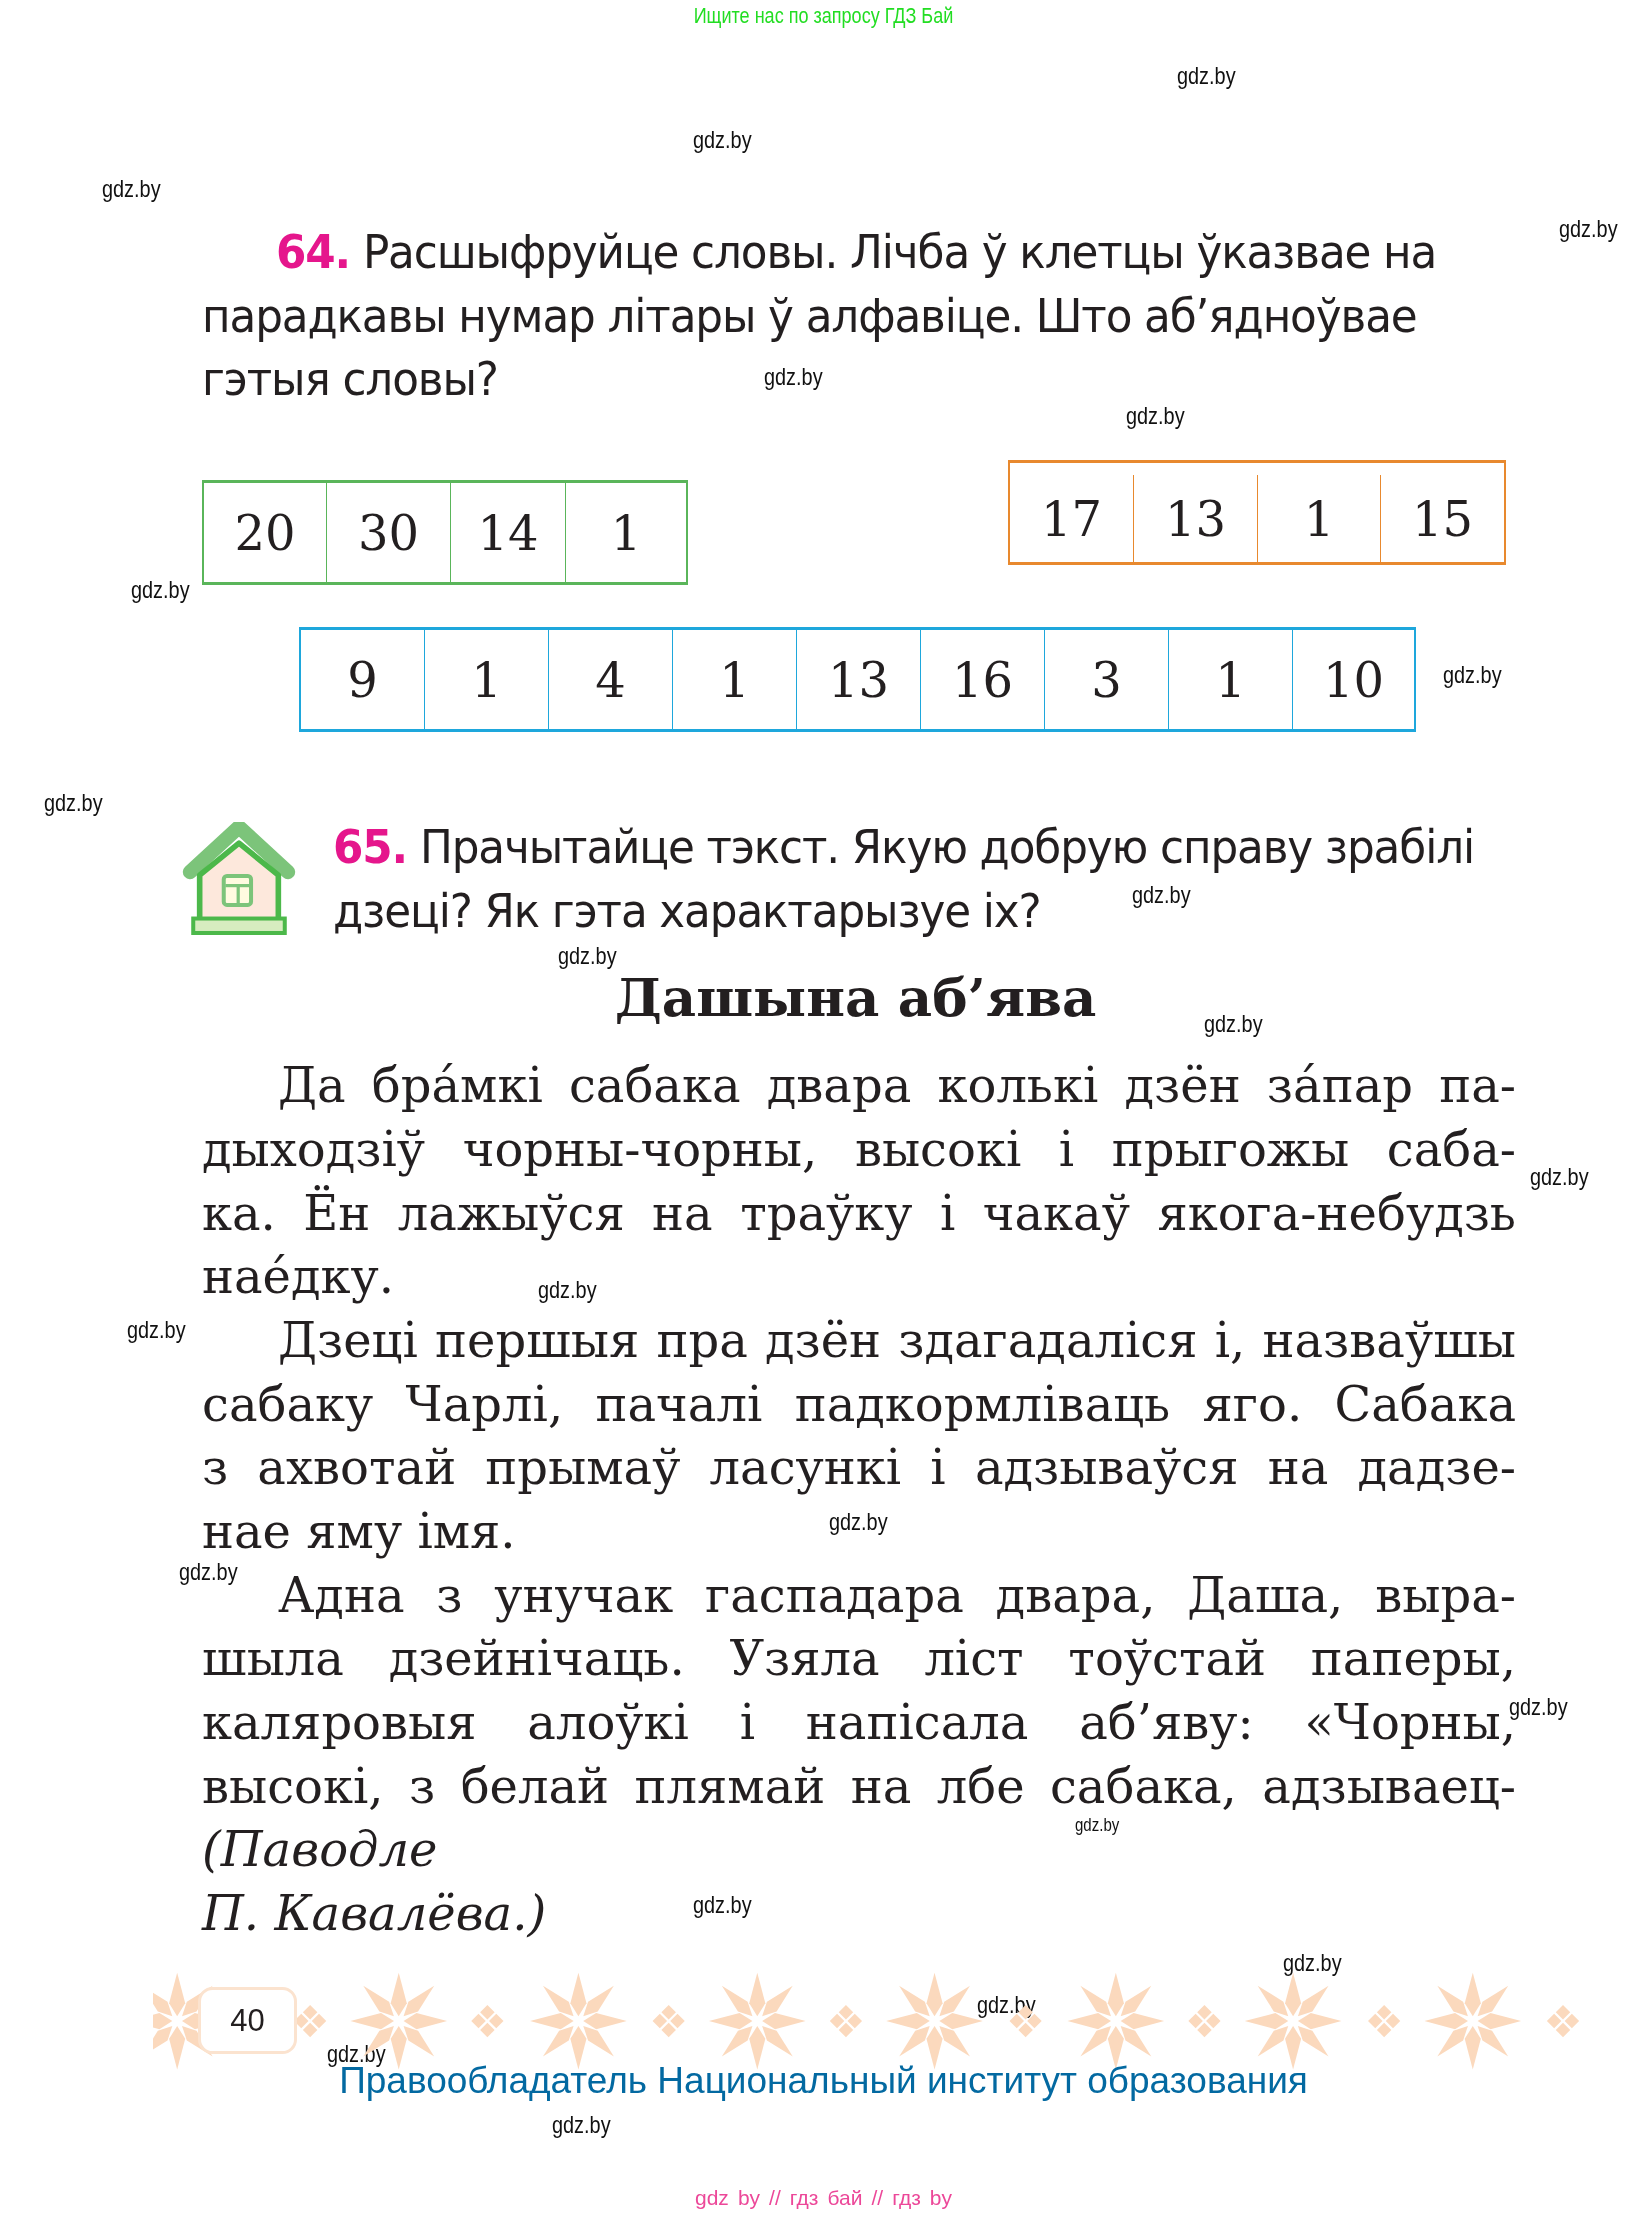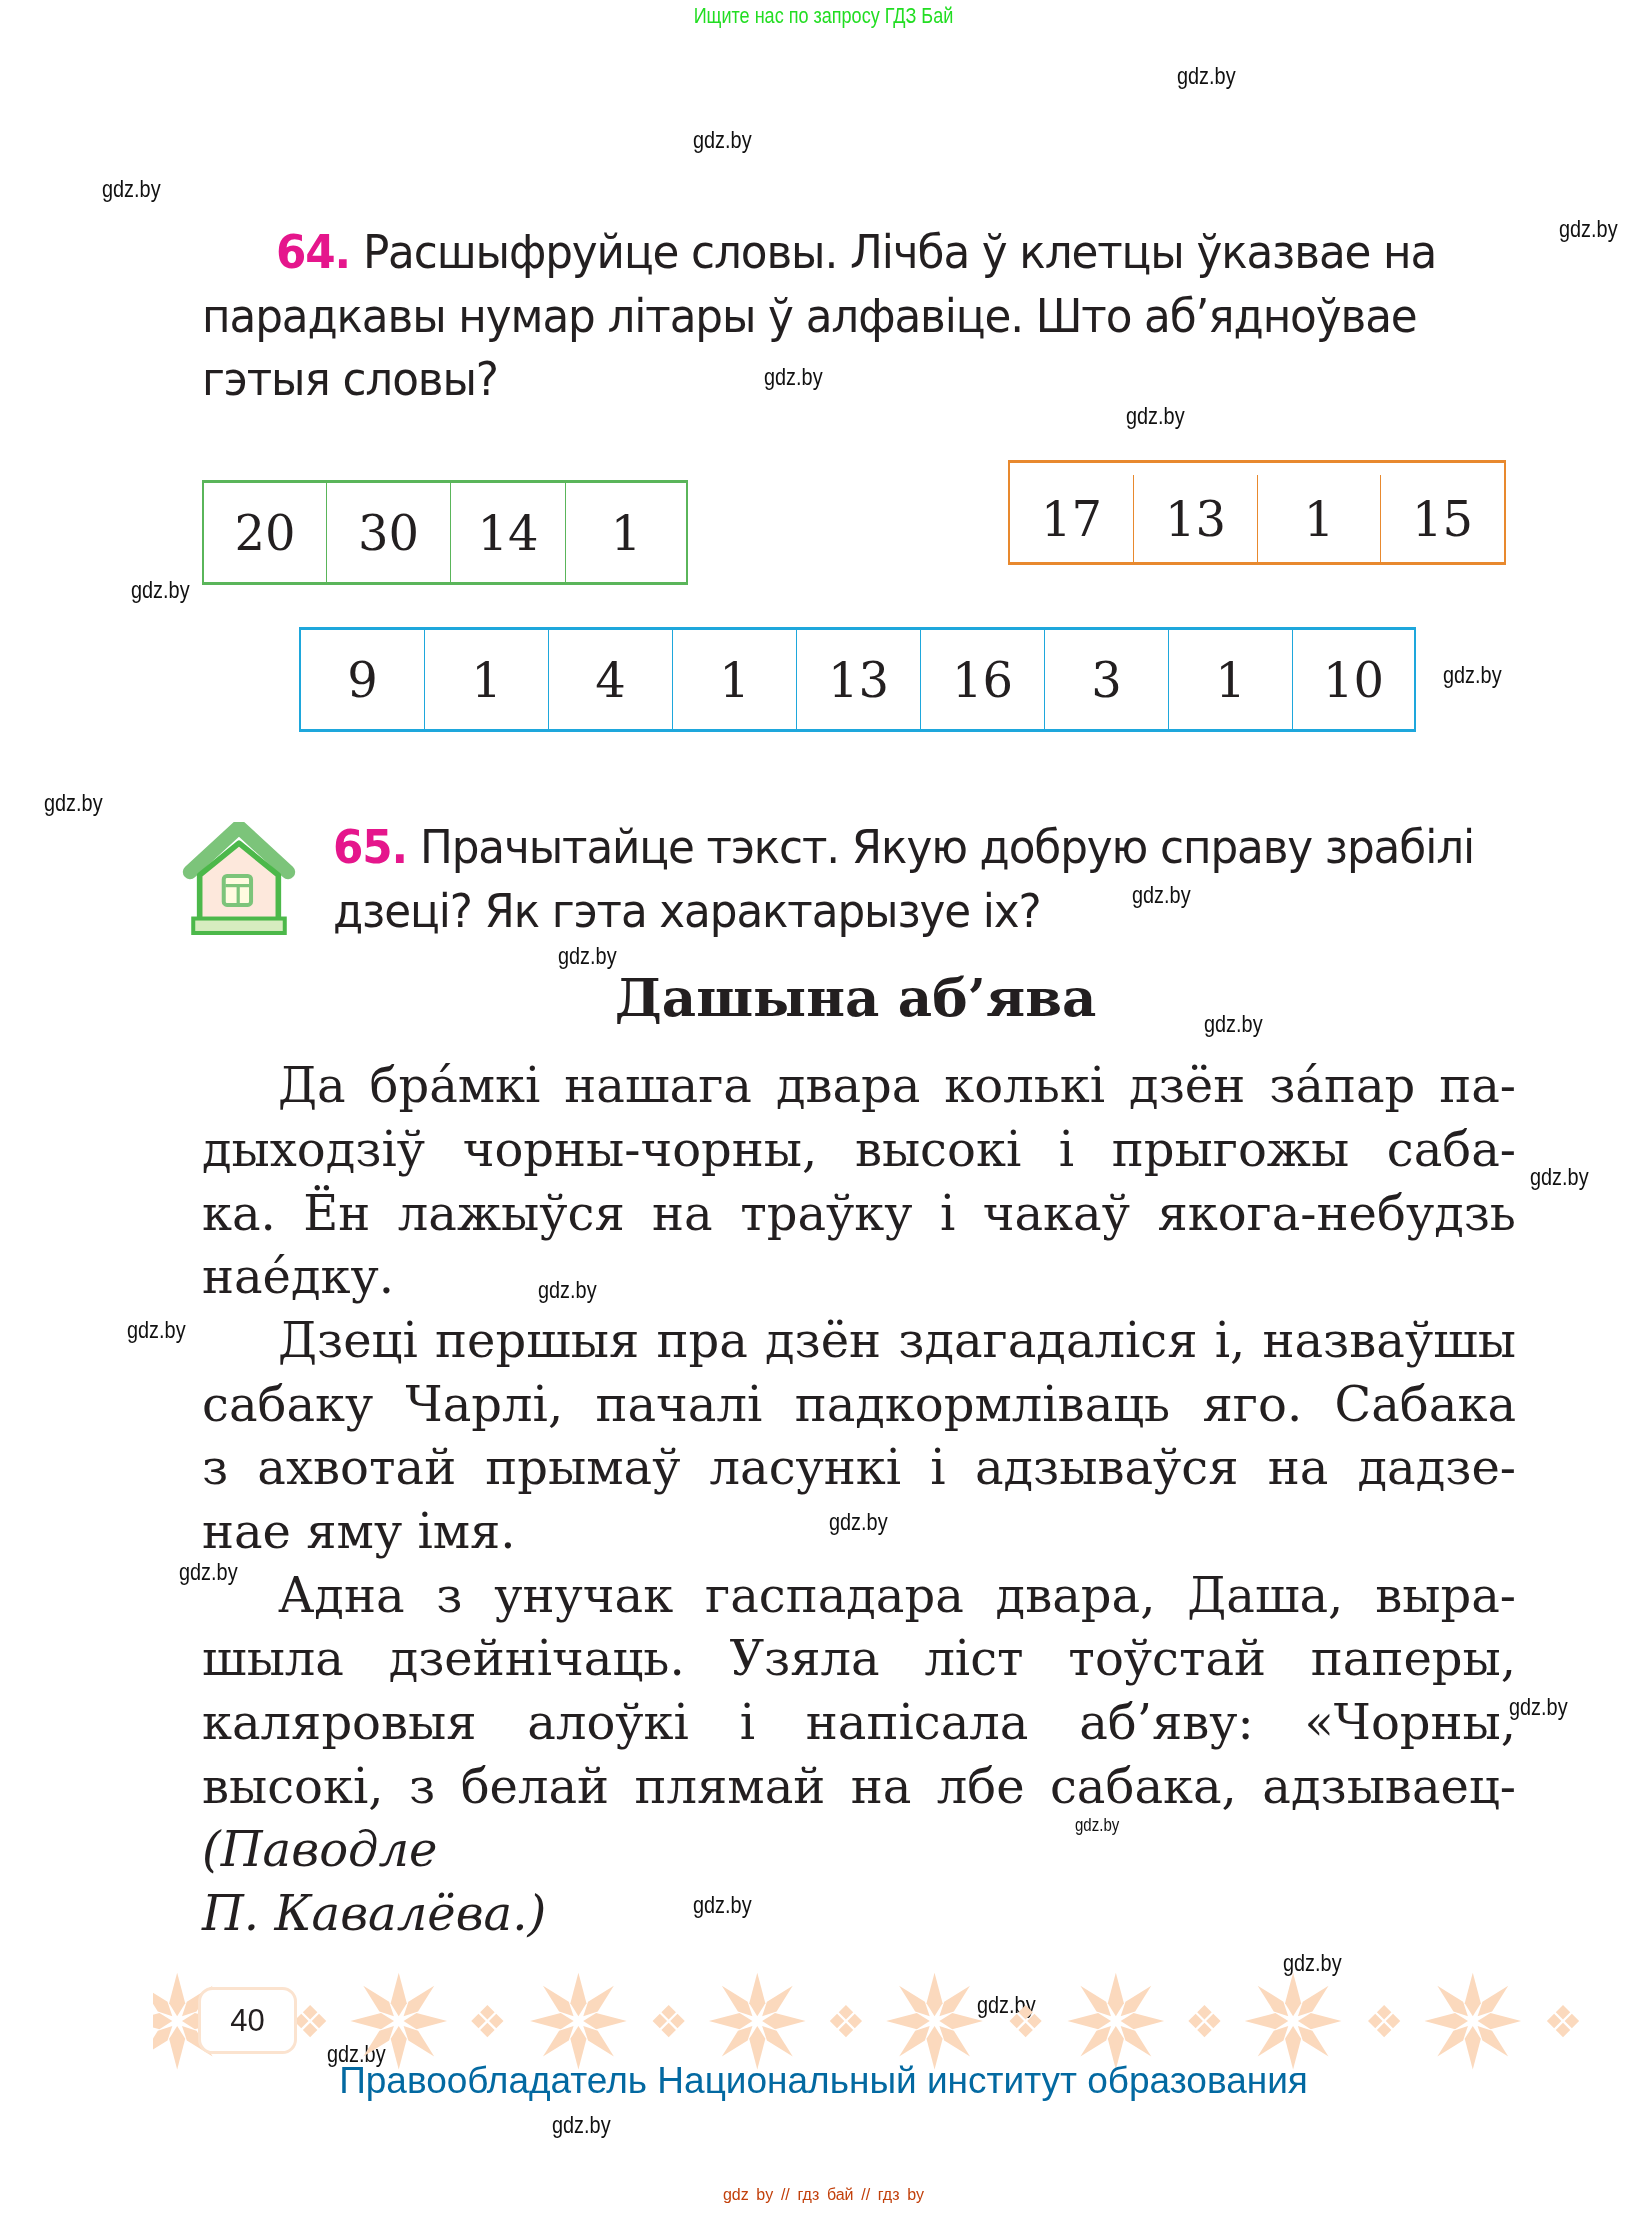--- a/index.html
+++ b/index.html
@@ -59,21 +59,21 @@
     font-family: "Liberation Sans", sans-serif; font-size: 31px; color: #231f20;
     z-index: 2;
   }
   .ornament { left: 153px; top: 1967px; width: 1493px; height: 109px; }
   .copyright {
     left: 0; width: 1647px; text-align: center; top: 2060px;
     font-family: "Liberation Sans", sans-serif; font-size: 37px; color: #0369a1;
   }
   .bottom-links {
     left: 0; width: 1647px; text-align: center; top: 2186px;
-    font-family: "Liberation Sans", sans-serif; font-size: 16px; color: #c2410c;
+    font-family: "Liberation Sans", sans-serif; font-size: 21px; color: #ec4899;
     word-spacing: 3.2px;
   }
 </style>
 </head>
 <body>
 
 <div class="abs top-banner">Ищите нас по запросу ГДЗ Бай</div>
 
 <span class="abs wm" style="left:1177px;top:63px">gdz.by</span>
 <span class="abs wm" style="left:693px;top:127px">gdz.by</span>
@@ -147,21 +147,21 @@
 
   <div class="abs task-line" style="left:333px;top:819px">
     <span class="task-num">65.</span>
     <span>Прачытайце тэкст. Якую добрую справу зрабілі</span>
   </div>
   <div class="abs task-line" style="left:333px;top:883px">дзеці? Як гэта характарызуе іх?</div>
 
   <div class="abs story-title">Дашына аб’ява</div>
 
   <div>
-    <div class="abs story-line first" style="top:1057px">Да бра́мкі нашага двара колькі дзён за́пар па-</div>
+    <div class="abs story-line first" style="top:1057px">Да бра́мкі сабака двара колькі дзён за́пар па-</div>
     <div class="abs story-line" style="top:1121px">дыходзіў чорны-чорны, высокі і прыгожы саба-</div>
     <div class="abs story-line" style="top:1185px">ка. Ён лажыўся на траўку і чакаў якога-небудзь</div>
     <div class="abs story-line last" style="top:1248px">нае́дку.</div>
     <div class="abs story-line first" style="top:1312px">Дзеці першыя пра дзён здагадаліся і, назваўшы</div>
     <div class="abs story-line" style="top:1376px">сабаку Чарлі, пачалі падкормліваць яго. Сабака</div>
     <div class="abs story-line" style="top:1439px">з ахвотай прымаў ласункі і адзываўся на дадзе-</div>
     <div class="abs story-line last" style="top:1503px">нае яму імя.</div>
     <div class="abs story-line first" style="top:1567px">Адна з унучак гаспадара двара, Даша, выра-</div>
     <div class="abs story-line" style="top:1630px">шыла дзейнічаць. Узяла ліст тоўстай паперы,</div>
     <div class="abs story-line" style="top:1694px">каляровыя алоўкі і напісала аб’яву: «Чорны,</div>

